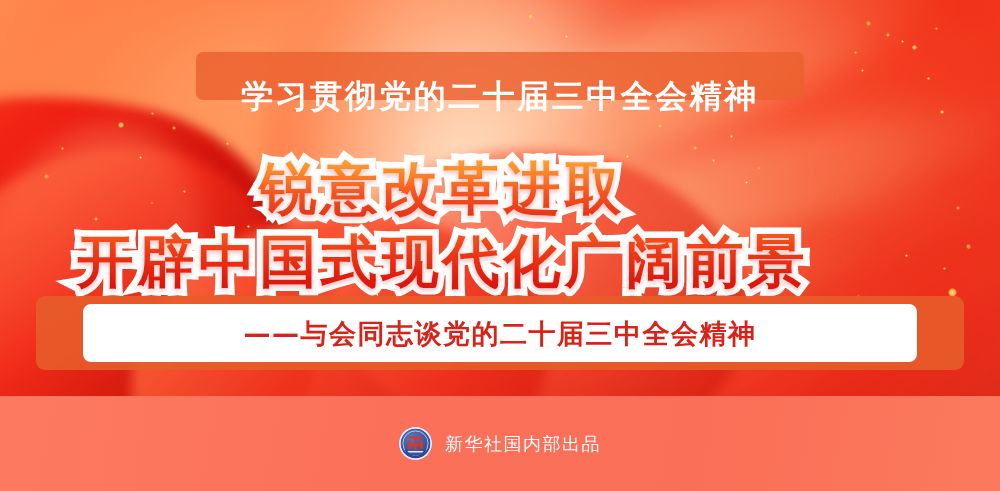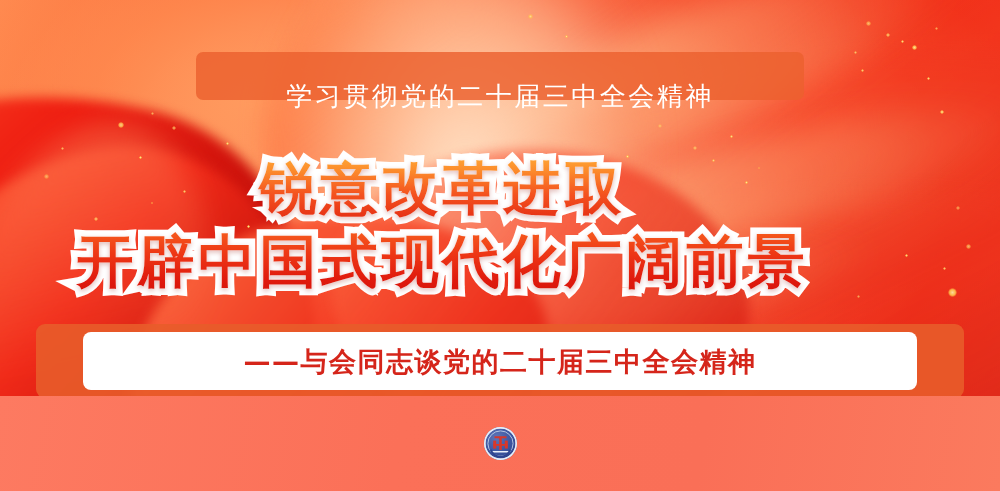--- a/index.html
+++ b/index.html
@@ -140,22 +140,22 @@
     left: 196px; top: 52px;
     width: 608px; height: 48px;
     border-radius: 7px;
     background: rgba(236, 96, 46, 0.82);
     display: flex;
     align-items: center;
     justify-content: center;
   }
   .banner-text {
     color: #FFFFFF;
-    font-size: 26px;
-    font-weight: normal;
+    font-size: 32px;
+    font-weight: bold;
     letter-spacing: 2.5px;
     line-height: 1;
     white-space: nowrap;
     margin-top: 40px;
   }
 
   
   .title-wrap {
     position: absolute;
     left: 0; top: 152px;
@@ -188,21 +188,21 @@
   .title-line.line2 .tl-fill {
     background: linear-gradient(180deg, #F8641F 0%, #EE3816 38%, #E01A0D 75%, #D3120A 100%);
     -webkit-background-clip: text;
     background-clip: text;
     color: transparent;
   }
 
   
   .sub-bar {
     position: absolute;
-    left: 36px; top: 324px;
+    left: 36px; top: 296px;
     width: 928px; height: 74px;
     background: rgba(232, 92, 42, 0.90);
     border-radius: 9px;
     text-align: right;
   }
   .sub-inner {
     position: absolute;
     left: 47px; top: 8px;
     width: 834px; height: 58px;
     background: #FFFFFF;
@@ -345,16 +345,17 @@
           <circle cx="16.5" cy="16.5" r="15.6" fill="none" stroke="#E8EDF7" stroke-width="1.1"></circle>
           <circle cx="16.5" cy="16.5" r="12.6" fill="none" stroke="#BFD0EA" stroke-width="0.9"></circle>
           <path d="M10.5 9.2 h12 v2.1 h-4.7 v11.6 h-2.6 V11.3 h-4.7 z" fill="#D8372A"></path>
           <path d="M9.2 13.6 h3.0 v8.0 h-3.0 z" fill="#D8372A"></path>
           <path d="M20.8 13.6 h3.0 v8.0 h-3.0 z" fill="#D8372A"></path>
           <path d="M9.2 17.0 h14.6 v1.8 H9.2 z" fill="#D8372A"></path>
           <path d="M8.0 24.0 h17.0 v1.5 H8.0 z" fill="#E9EEF8"></path>
           <path d="M5.6 22.6 a11.4 11.4 0 0 0 21.8 0 l-2.1 0 a9.4 9.4 0 0 1 -17.6 0 z" fill="#2E4490"></path>
         </svg>
       </div>
+      <span class="footer-text">新华社国内部出品</span>
     </div>
   </div>
 
 </div>
 
 </body></html>

